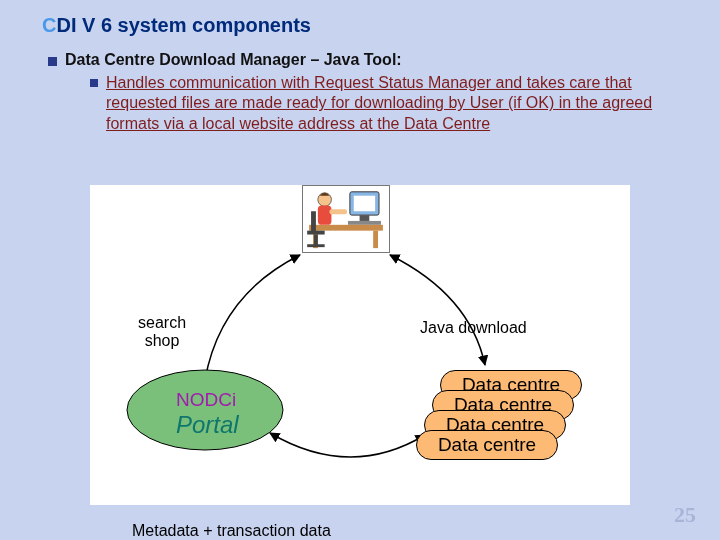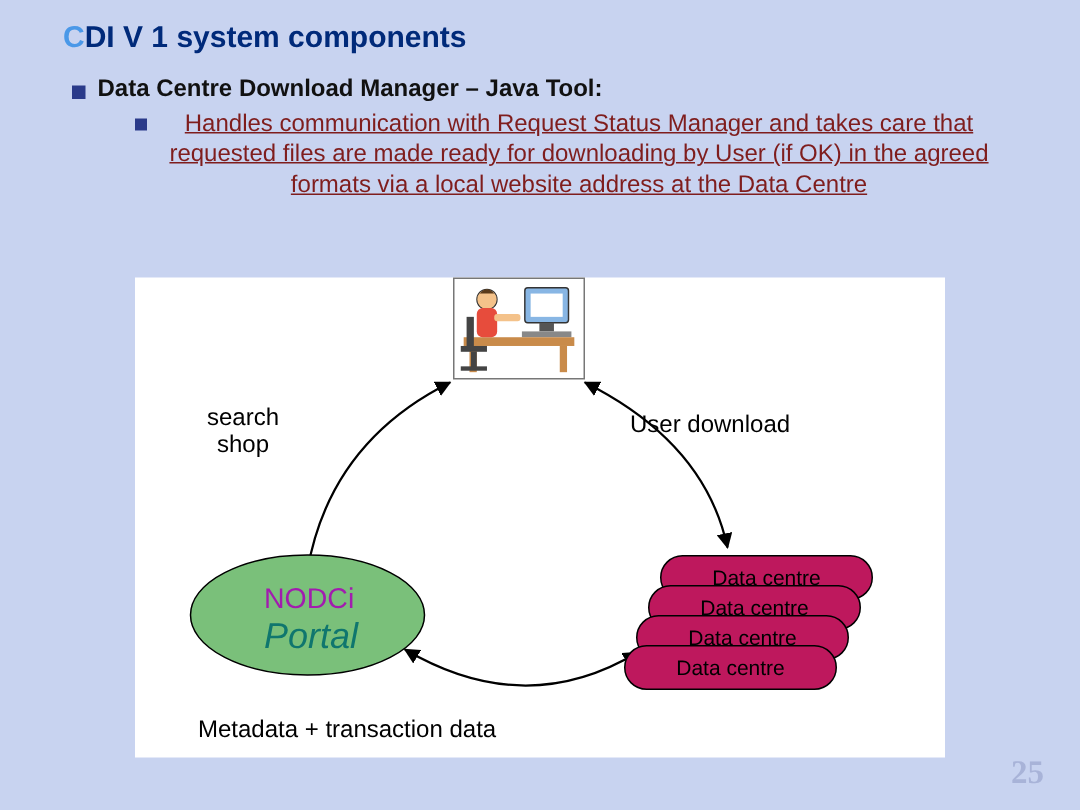--- a/index.html
+++ b/index.html
@@ -12,57 +12,57 @@
     overflow: hidden;
   }
   .slide { padding: 14px 28px 14px 42px; }
   .title {
     font-size: 20px;
     font-weight: bold;
     color: #002a7a;
     margin-bottom: 14px;
   }
   .title .c { color: #4a98e8; }
-  .bullets { padding-left: 6px; text-align: center; }
+  .bullets { padding-left: 6px; }
   .b1 { display:flex; gap:8px; margin-bottom:4px;}
   .sq { width:9px; height:9px; background:#2a3a8a; margin-top:6px; flex:0 0 auto;}
   .b1-text { font-size:16px; font-weight:bold; color:#111;}
   .b2 { display:flex; gap:8px; margin-left:42px; }
   .sq2 { width:8px; height:8px; background:#2a3a8a; margin-top:6px; flex:0 0 auto;}
   .b2-text { font-size:16px; color:#7f1d1d; line-height:1.28; max-width:560px;text-decoration:underline;}
   .canvas {
     position:absolute;
     left:90px;
     top:185px;
     width:540px;
     height:320px;
     background:#fff;
   }
   .canvas svg { position:absolute; left:0; top:0; }
-  .label { position:absolute; font-size:16px; color:#000; font-family:Arial,sans-serif; line-height:1.12; }
+  .label { position:absolute; font-size:16px; color:#000; font-family:Arial,sans-serif; line-height:1.12;margin-top:44px; }
   .nodci { position:absolute; font-size:19px; font-family:Arial,sans-serif; }
   .nodci .n { color:#a21caf; }
   .nodci .p { color:#0f766e; font-size:24px;font-style:italic; }
   .pagenum {
     position:absolute; right:24px; bottom:12px;
     color:#a8b3d8; font-size:22px; font-weight:bold;
     font-family:Liberation Serif, serif;
   }
   
   .usericon { position:absolute; width:88px; height:68px; background:#fff; border:1px solid #777; }
   .usericon svg { width:100%; height:100%; }
   
-  .dc { position:absolute; background:#be185d; border:1px solid #000; border-radius:16px; width:142px; height:30px; display:flex; align-items:center; justify-content:center; font-size:14px; }
+  .dc { position:absolute; background:#fdba74; border:1px solid #000; border-radius:16px; width:142px; height:30px; display:flex; align-items:center; justify-content:center; font-size:19px; }
 </style>
 </head>
 <body>
 
 <div class="slide">
   <div class="title">
-    <span class="c">C</span><span>DI V 1 system components</span>
+    <span class="c">C</span><span>DI V 6 system components</span>
   </div>
 
   <div class="bullets">
     <div class="b1">
       <div class="sq"></div>
       <div class="b1-text">Data Centre Download Manager – Java Tool:</div>
     </div>
     <div class="b2">
       <div class="sq2"></div>
       <div class="b2-text">Handles communication with Request Status Manager and takes care that requested files are made ready for downloading by User (if OK) in the agreed formats via a local website address at the Data Centre</div>
@@ -124,21 +124,21 @@
       <span>Data centre</span>
     </div>
   <div class="dc" style="left:326px; top:245px;">
       <span>Data centre</span>
     </div>
 
   <div class="label" style="left:48px; top:85px; text-align:center;">
     <span>search</span><br>
     <span>shop</span>
   </div>
-  <div class="label" style="left:330px; top:90px;">User download</div>
+  <div class="label" style="left:330px; top:90px;">Java download</div>
   <div class="nodci" style="left:86px; top:204px; text-align:center; width:60px;">
     <span class="n">NODCi</span><br>
     <span class="p">Portal</span>
   </div>
   <div class="label" style="left:42px; top:293px;">Metadata + transaction data</div>
 
 </div>
 
 <div class="pagenum">25</div>
 

